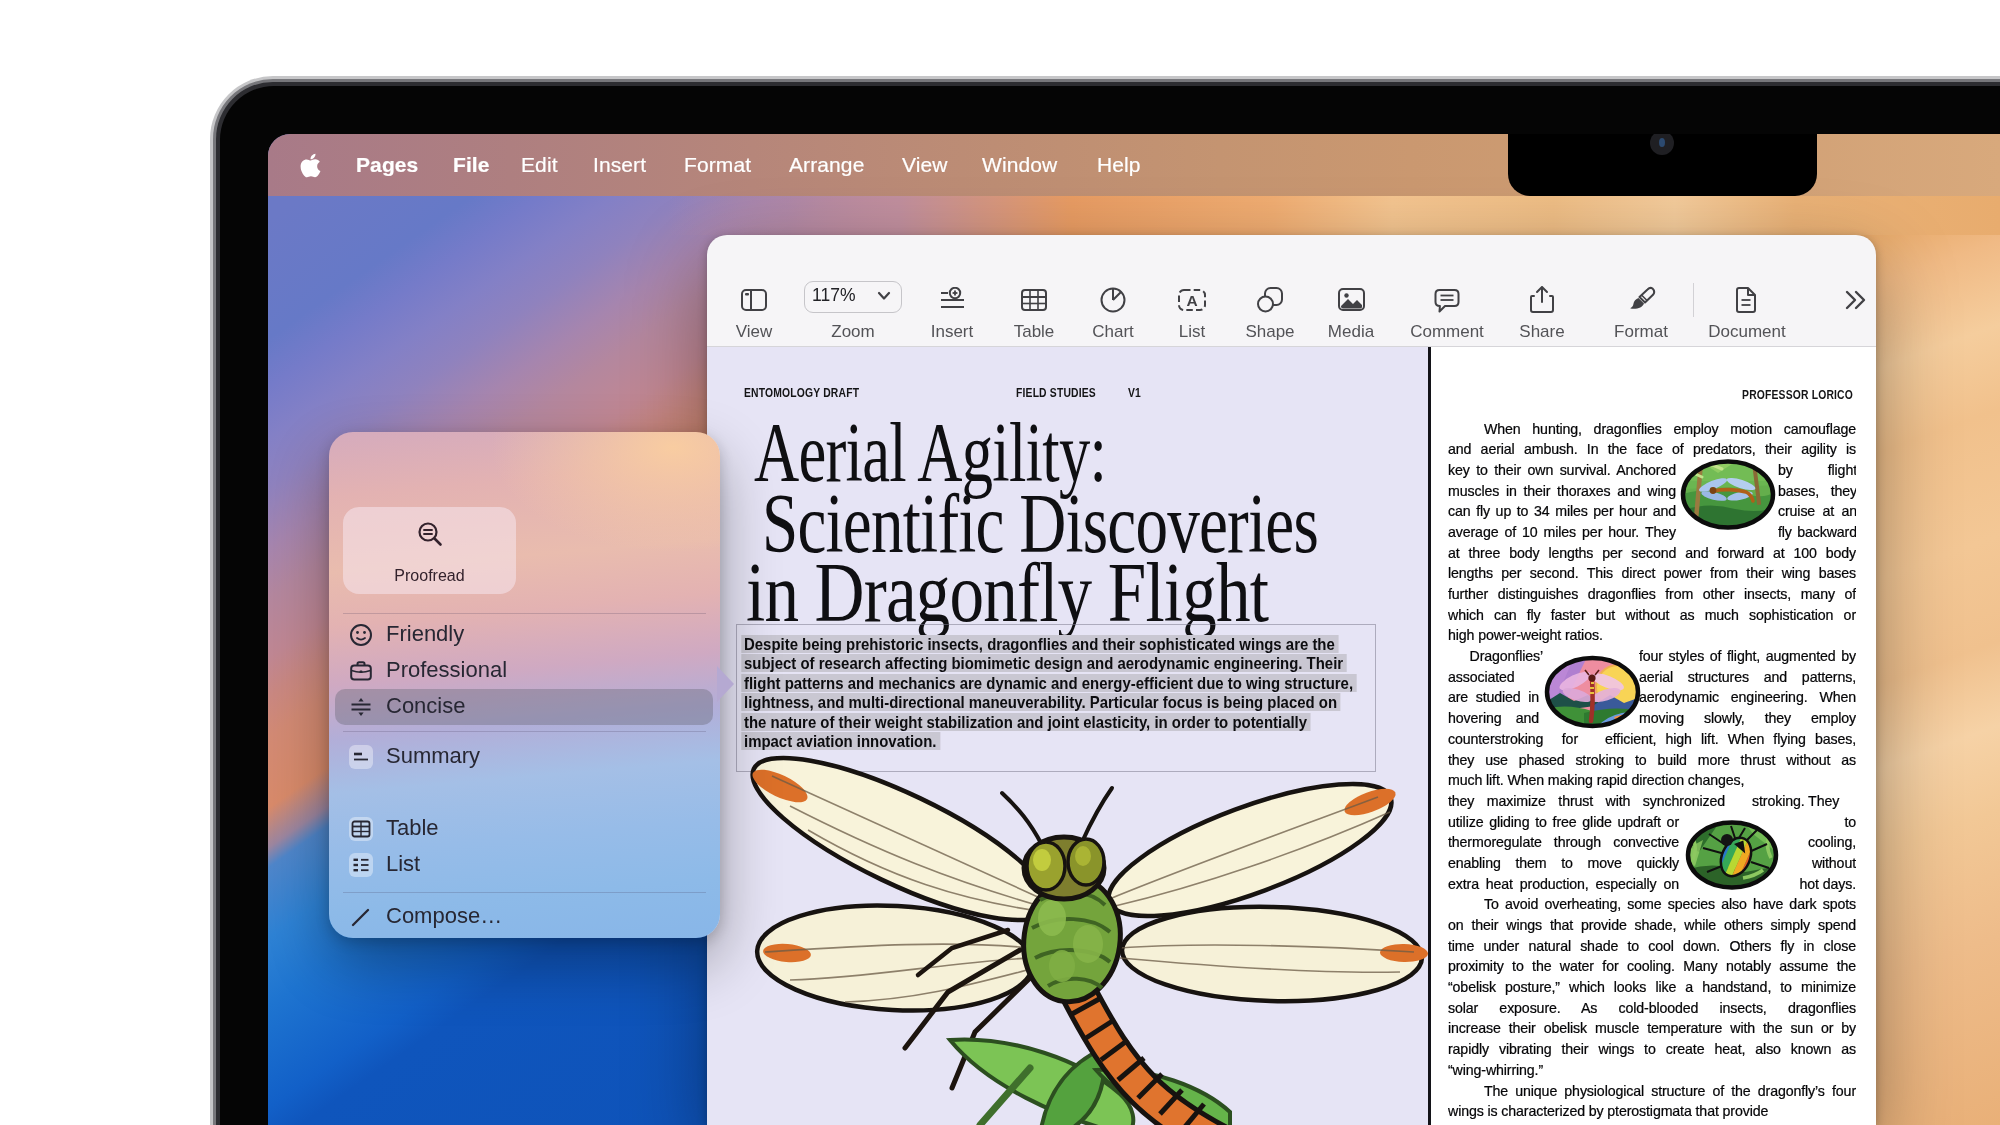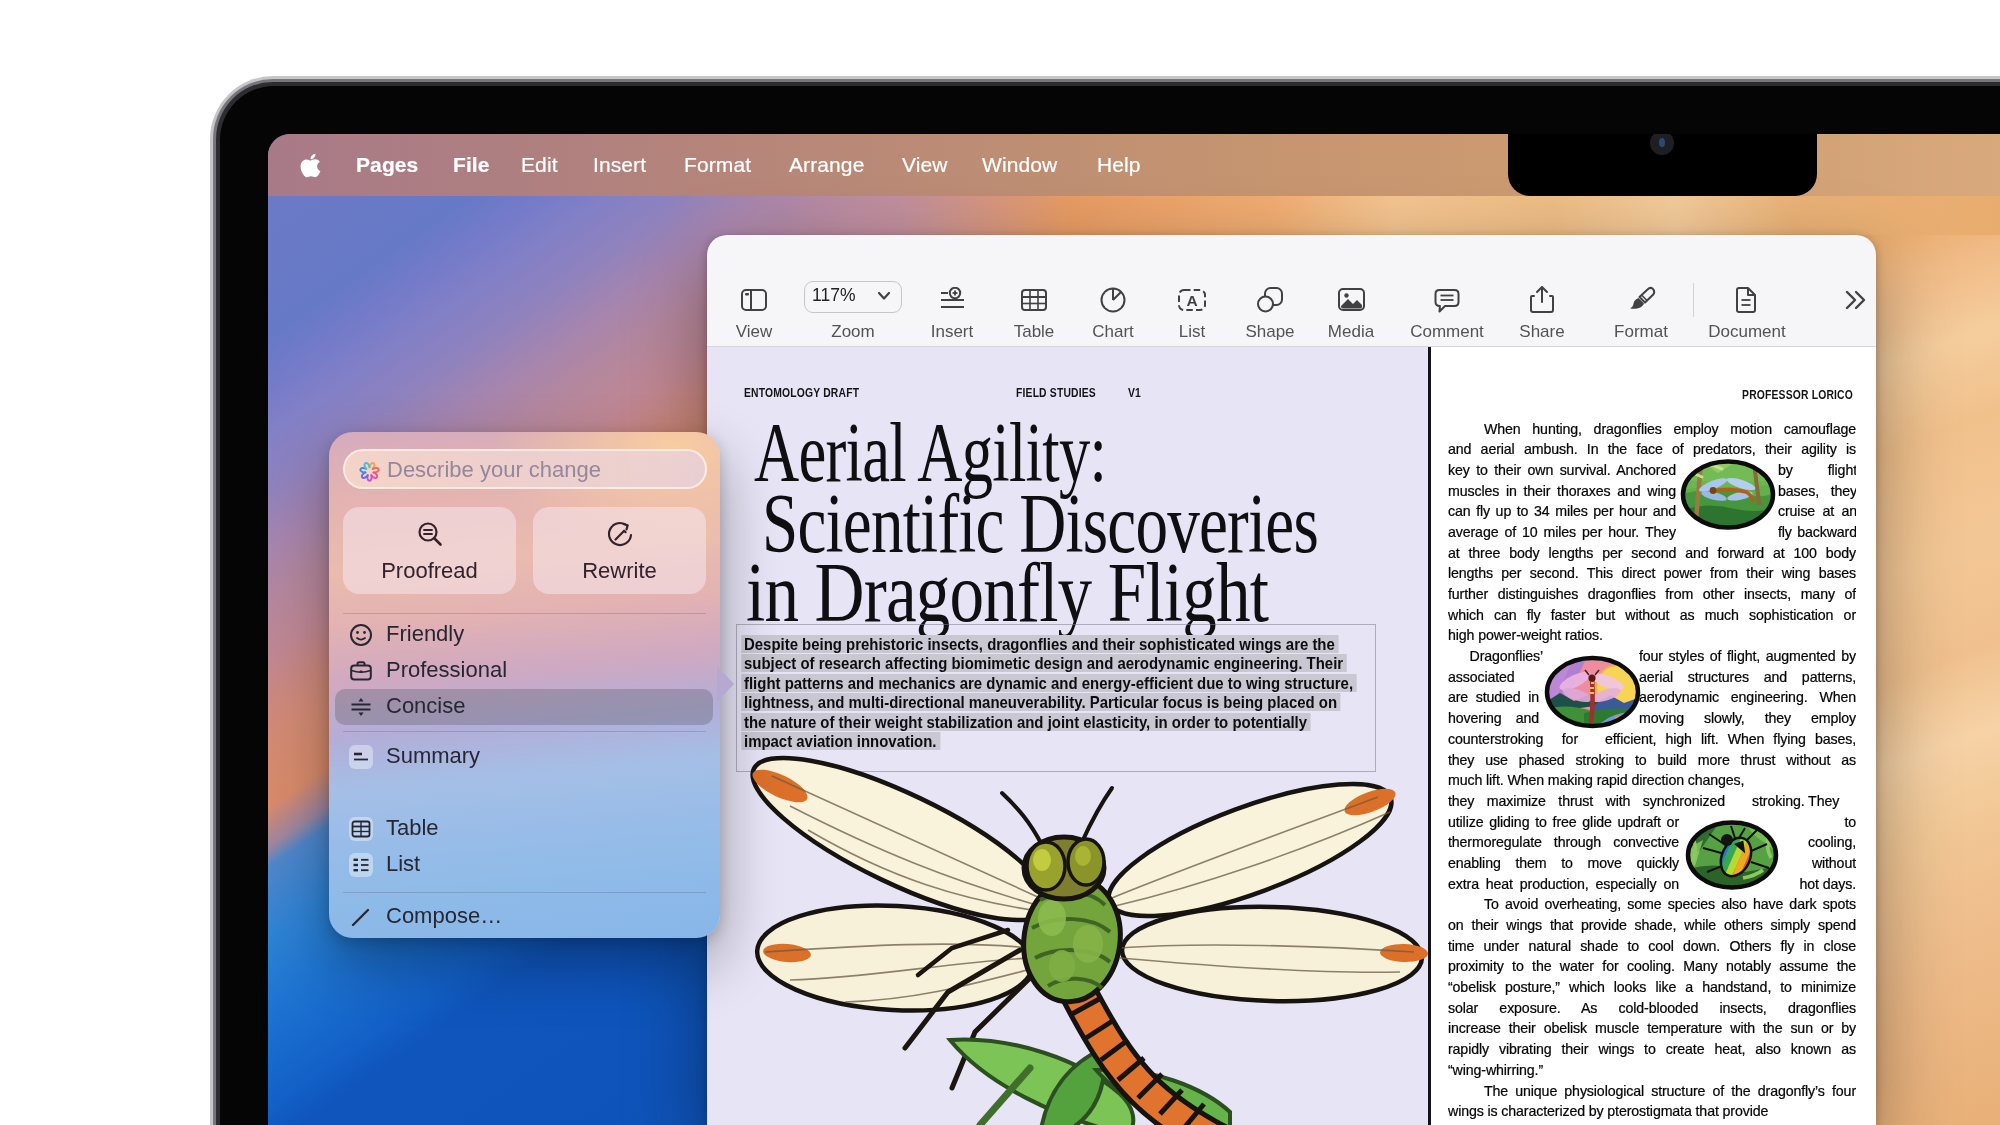--- a/index.html
+++ b/index.html
@@ -101,21 +101,21 @@
     box-shadow:0 25px 60px rgba(0,0,0,0.33), 0 4px 14px rgba(0,0,0,0.18); }
   #ptail { left:388px; top:234px; width:0; height:0;
     border-top:18px solid transparent; border-bottom:18px solid transparent;
     border-left:17px solid #b5a9d2; }
   #pill { left:14px; top:17px; width:364px; height:40px; border-radius:20px;
     background:linear-gradient(90deg, rgba(252,224,205,0.75), rgba(228,210,228,0.7));
     border:2px solid rgba(255,240,230,0.85); }
   #pill .ph { position:absolute; left:42px; top:6px; font-size:22px; color:#95879b; }
   .pbtn { position:absolute; top:75px; width:173px; height:87px; border-radius:16px;
     background:rgba(246,230,238,0.55); }
-  .pbtn .lb { position:absolute; width:100%; text-align:center; top:51px; font-size:22px; color:#33222c; }
+  .pbtn .lb { position:absolute; width:100%; text-align:center; top:60px; font-size:16px; color:#33222c; }
   .prow { position:absolute; left:0; width:100%; height:36px; }
   .prow .lb { position:absolute; left:57px; top:4px; font-size:22px; color:#272733; }
   .chip { position:absolute; left:20px; top:6px; width:24px; height:24px; border-radius:6px;
     background:rgba(255,255,255,0.38); }
   .picon { position:absolute; left:20px; top:6px; }
   .pdiv { position:absolute; left:14px; width:363px; height:1px; background:rgba(70,60,90,0.22); }
   #phl { left:6px; top:257px; width:378px; height:36px; border-radius:10px;
     background:rgba(106,104,120,0.40); }
 </style>
 </head>
@@ -503,52 +503,29 @@
           </g>
         </g>
         <ellipse cx="47" cy="35" rx="44" ry="32.5" fill="none" stroke="#0c0c0c" stroke-width="4.5"></ellipse>
       </svg>
     </div>
   </div>
 
   <div class="abs" id="popup">
     <div class="abs" id="ptail"></div>
     <div class="abs" id="phl"></div>
-    <div class="abs" id="pill">
-      <svg style="position:absolute;left:12px;top:8px;" width="25" height="25" viewBox="0 0 25 25">
-          <g fill="none" stroke-width="2" stroke-linecap="round">
-            <path d="M12.50 8.30 C14.01 0.84 20.68 4.05 15.78 9.88" stroke="#f4a04f"></path>
-            <path d="M15.78 9.88 C22.56 6.41 24.21 13.62 16.59 13.43" stroke="#f06a5a"></path>
-            <path d="M16.59 13.43 C23.53 16.57 18.92 22.35 14.32 16.28" stroke="#ee4f9a"></path>
-            <path d="M14.32 16.28 C16.20 23.66 8.80 23.66 10.68 16.28" stroke="#b85ad4"></path>
-            <path d="M10.68 16.28 C6.08 22.35 1.47 16.57 8.41 13.43" stroke="#6a6ae4"></path>
-            <path d="M8.41 13.43 C0.79 13.62 2.44 6.41 9.22 9.88" stroke="#3f8ee8"></path>
-            <path d="M9.22 9.88 C4.32 4.05 10.99 0.84 12.50 8.30" stroke="#45c0d8"></path>
-          </g>
-        </svg>
-      <div class="ph">Describe your change</div>
-    </div>
     <div class="pbtn" style="left:14px;">
       <svg style="position:absolute;left:73px;top:14px;" width="28" height="28" viewBox="0 0 28 28">
         <circle cx="12" cy="11" r="8.5" fill="none" stroke="#33222c" stroke-width="2.2"></circle>
         <line x1="18.5" y1="17.5" x2="24.5" y2="23.5" stroke="#33222c" stroke-width="2.6" stroke-linecap="round"></line>
         <line x1="8" y1="9" x2="16" y2="9" stroke="#33222c" stroke-width="1.9" stroke-linecap="round"></line>
         <line x1="8" y1="13" x2="16" y2="13" stroke="#33222c" stroke-width="1.9" stroke-linecap="round"></line>
       </svg>
       <div class="lb">Proofread</div>
     </div>
-    <div class="pbtn" style="left:204px;">
-      <svg style="position:absolute;left:73px;top:14px;" width="28" height="28" viewBox="0 0 28 28">
-        <path d="M21 4.5 A 11 11 0 1 0 25 14" fill="none" stroke="#33222c" stroke-width="2.2" stroke-linecap="round"></path>
-        <path d="M17.5 3 L21.7 4.2 L20.5 8.4" fill="none" stroke="#33222c" stroke-width="2.2" stroke-linecap="round" stroke-linejoin="round"></path>
-        <line x1="9.5" y1="18.5" x2="18" y2="10" stroke="#33222c" stroke-width="2.2" stroke-linecap="round"></line>
-        <path d="M18.2 9.8 L19.6 11.2" stroke="#33222c" stroke-width="2.2" stroke-linecap="round"></path>
-      </svg>
-      <div class="lb">Rewrite</div>
-    </div>
     <div class="pdiv" style="top:181px;"></div>
 
     <div class="prow" style="top:185px;">
       <svg class="picon" width="24" height="24" viewBox="0 0 24 24">
         <circle cx="12" cy="12" r="10" fill="none" stroke="#272733" stroke-width="2"></circle>
         <circle cx="8.5" cy="9.5" r="1.4" fill="#272733"></circle>
         <circle cx="15.5" cy="9.5" r="1.4" fill="#272733"></circle>
         <path d="M8 15 Q12 18.2 16 15" fill="none" stroke="#272733" stroke-width="1.8" stroke-linecap="round"></path>
       </svg>
       <div class="lb">Friendly</div>

